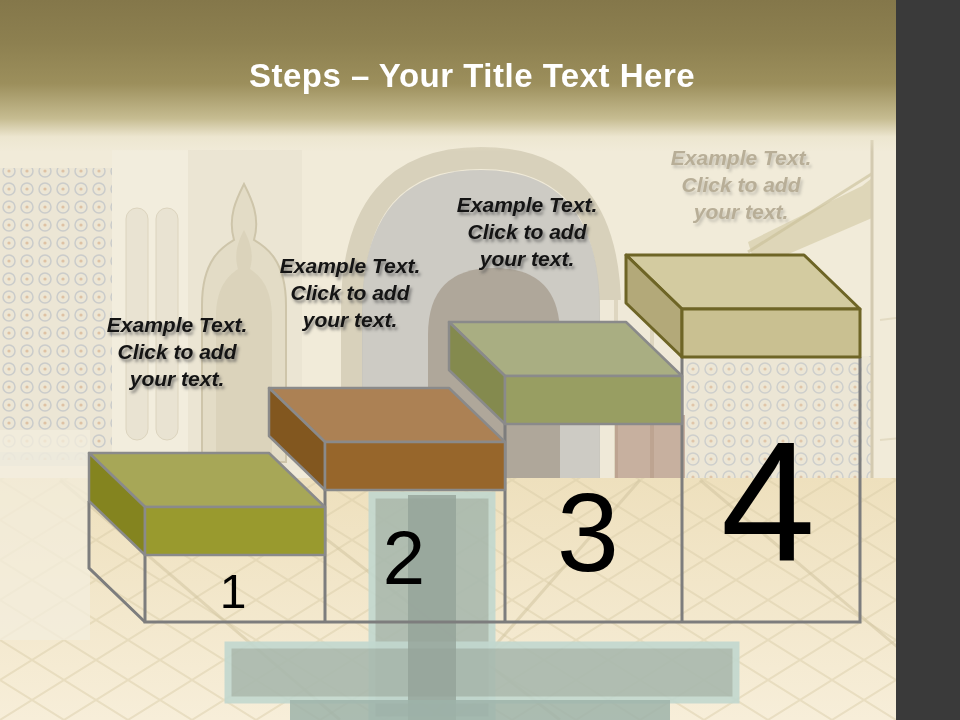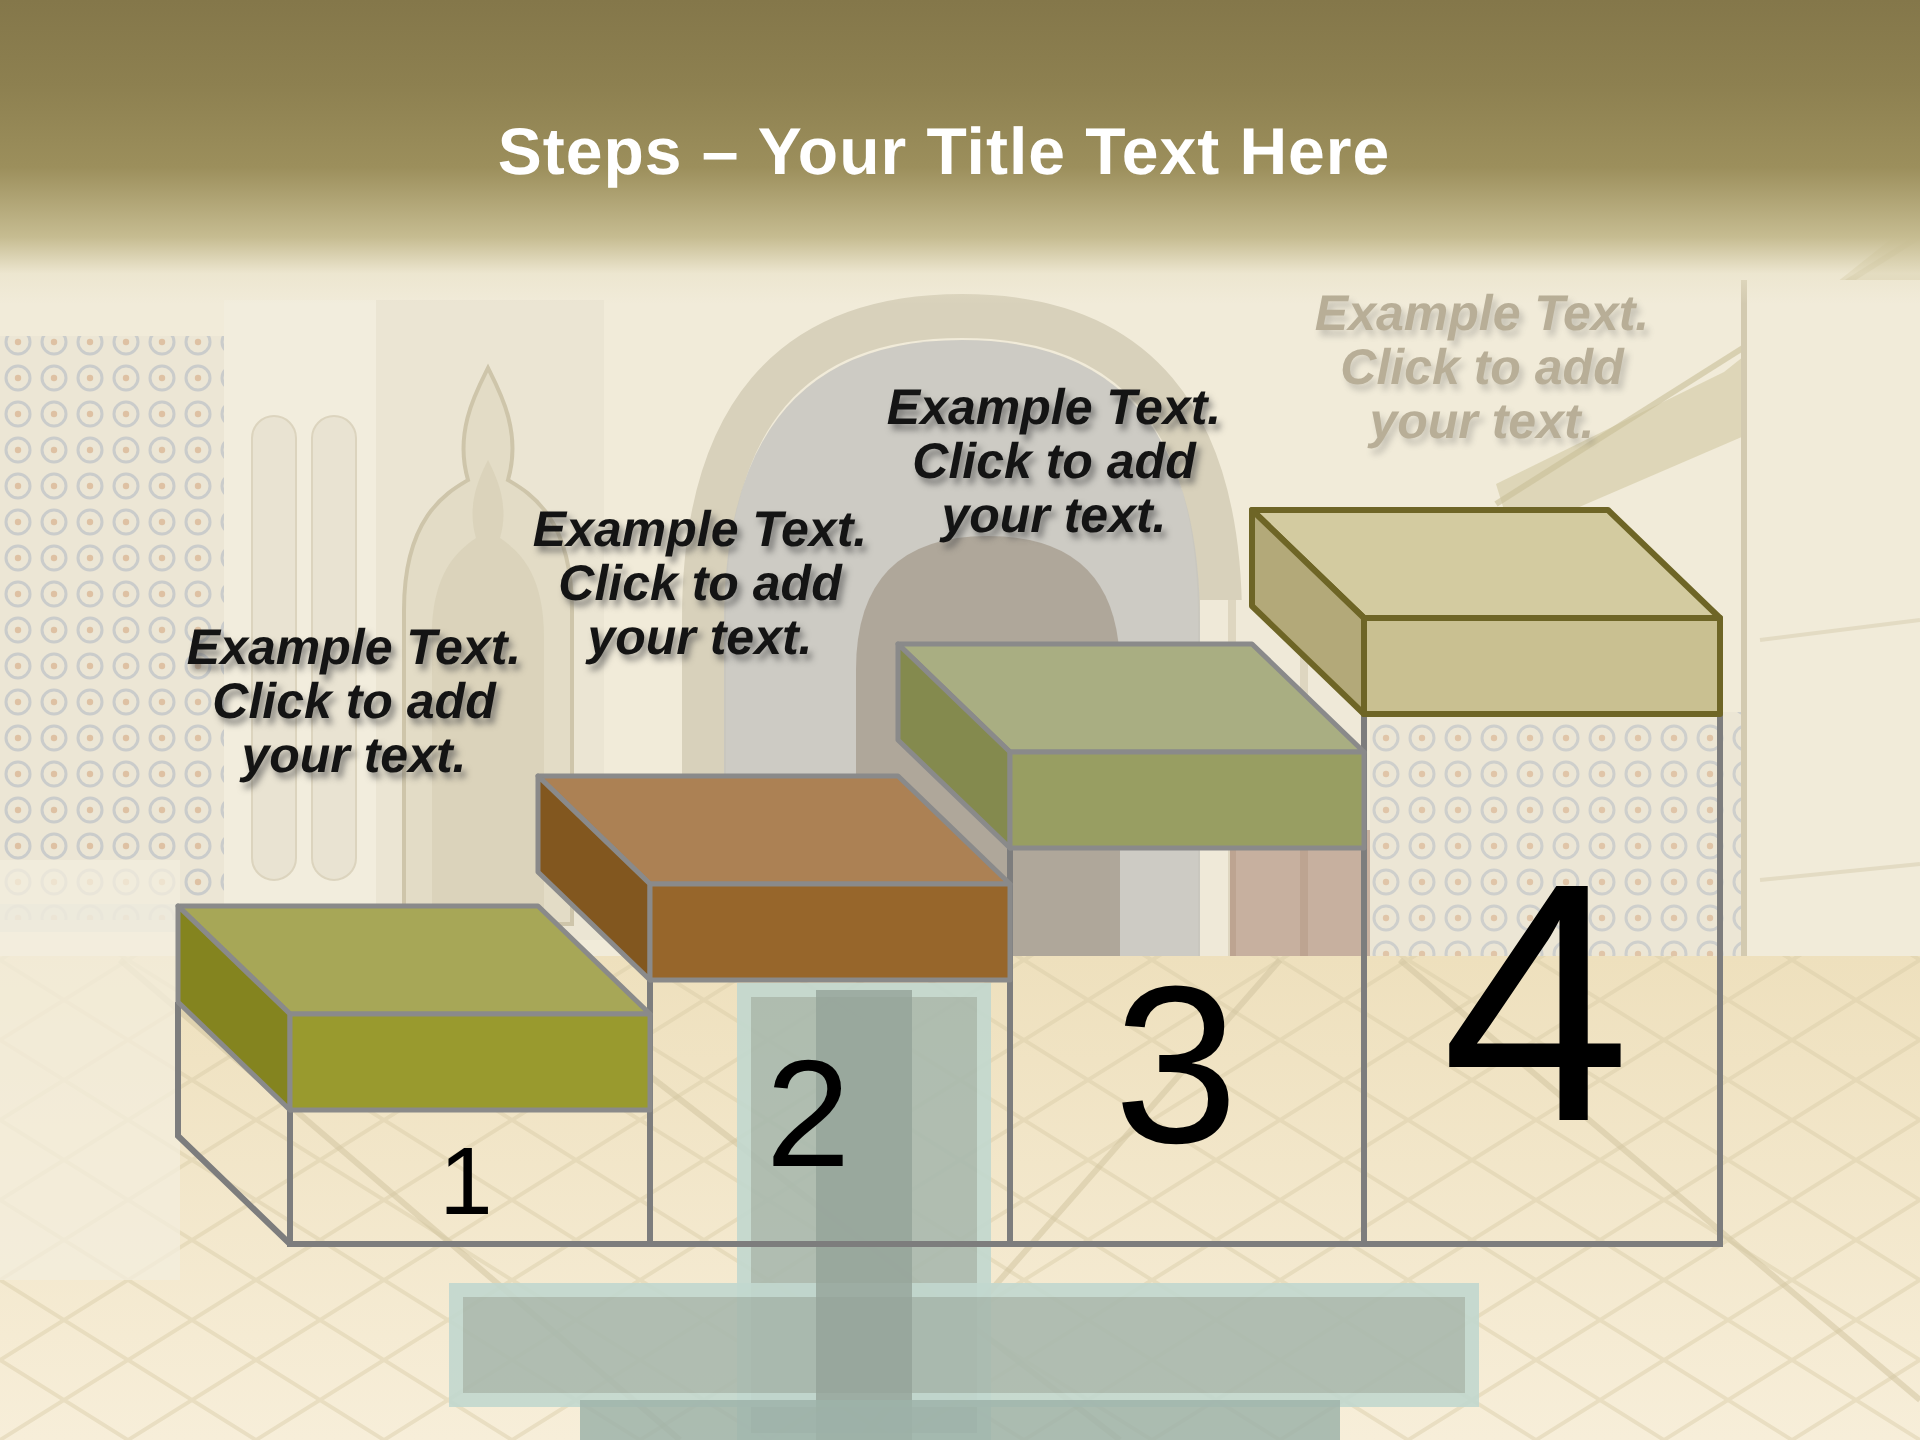--- a/index.html
+++ b/index.html
@@ -1,34 +1,34 @@
 <!DOCTYPE html>
 <html><head>
 <meta charset="utf-8">
 <style>
   html,body{margin:0;padding:0;background:#3a3a3a;}
   .slide{
-    position:relative;width:960px;height:720px;overflow:hidden;
-    background:#f1ebd9;font-family:"Liberation Sans",sans-serif;
+    position:relative;width:848px;height:720px;overflow:hidden;
+    background:#f1ebd9;font-family:"Liberation Sans",sans-serif;padding-left:48px;
   }
   .slide svg{position:absolute;left:0;top:0;}
   .header-band{
     position:absolute;top:0;left:0;width:960px;height:152px;
     background:linear-gradient(180deg,
       #84774a 0%, #8d8050 28%, #9c8f5c 55%,
       #c6bc91 78%, rgba(233,226,200,0.55) 90%, rgba(241,235,217,0) 100%);
   }
   .slide-title{
     position:absolute;top:57px;left:0;width:944px;text-align:center;
     font-size:33px;color:#ffffff;letter-spacing:0.5px;margin:0;
   }
   .slide-title .bold{font-weight:bold;}
   .step-label{
     position:absolute;transform:translateX(-50%);text-align:center;
-    font-style:italic;font-weight:bold;font-size:25px;line-height:27px;
+    font-style:italic;font-weight:bold;font-size:21px;line-height:27px;
     color:#141414;white-space:pre-line;
     text-shadow:2px 3px 3px rgba(85,85,85,0.65);
   }
   .step-label.faded{color:#6a5c3e;opacity:0.42;}
   .step-number{
     position:absolute;transform:translateX(-50%);line-height:1;
     color:#000;font-weight:400;
   }
   .n1{font-size:48px;}
   .n2{font-size:76px;}

